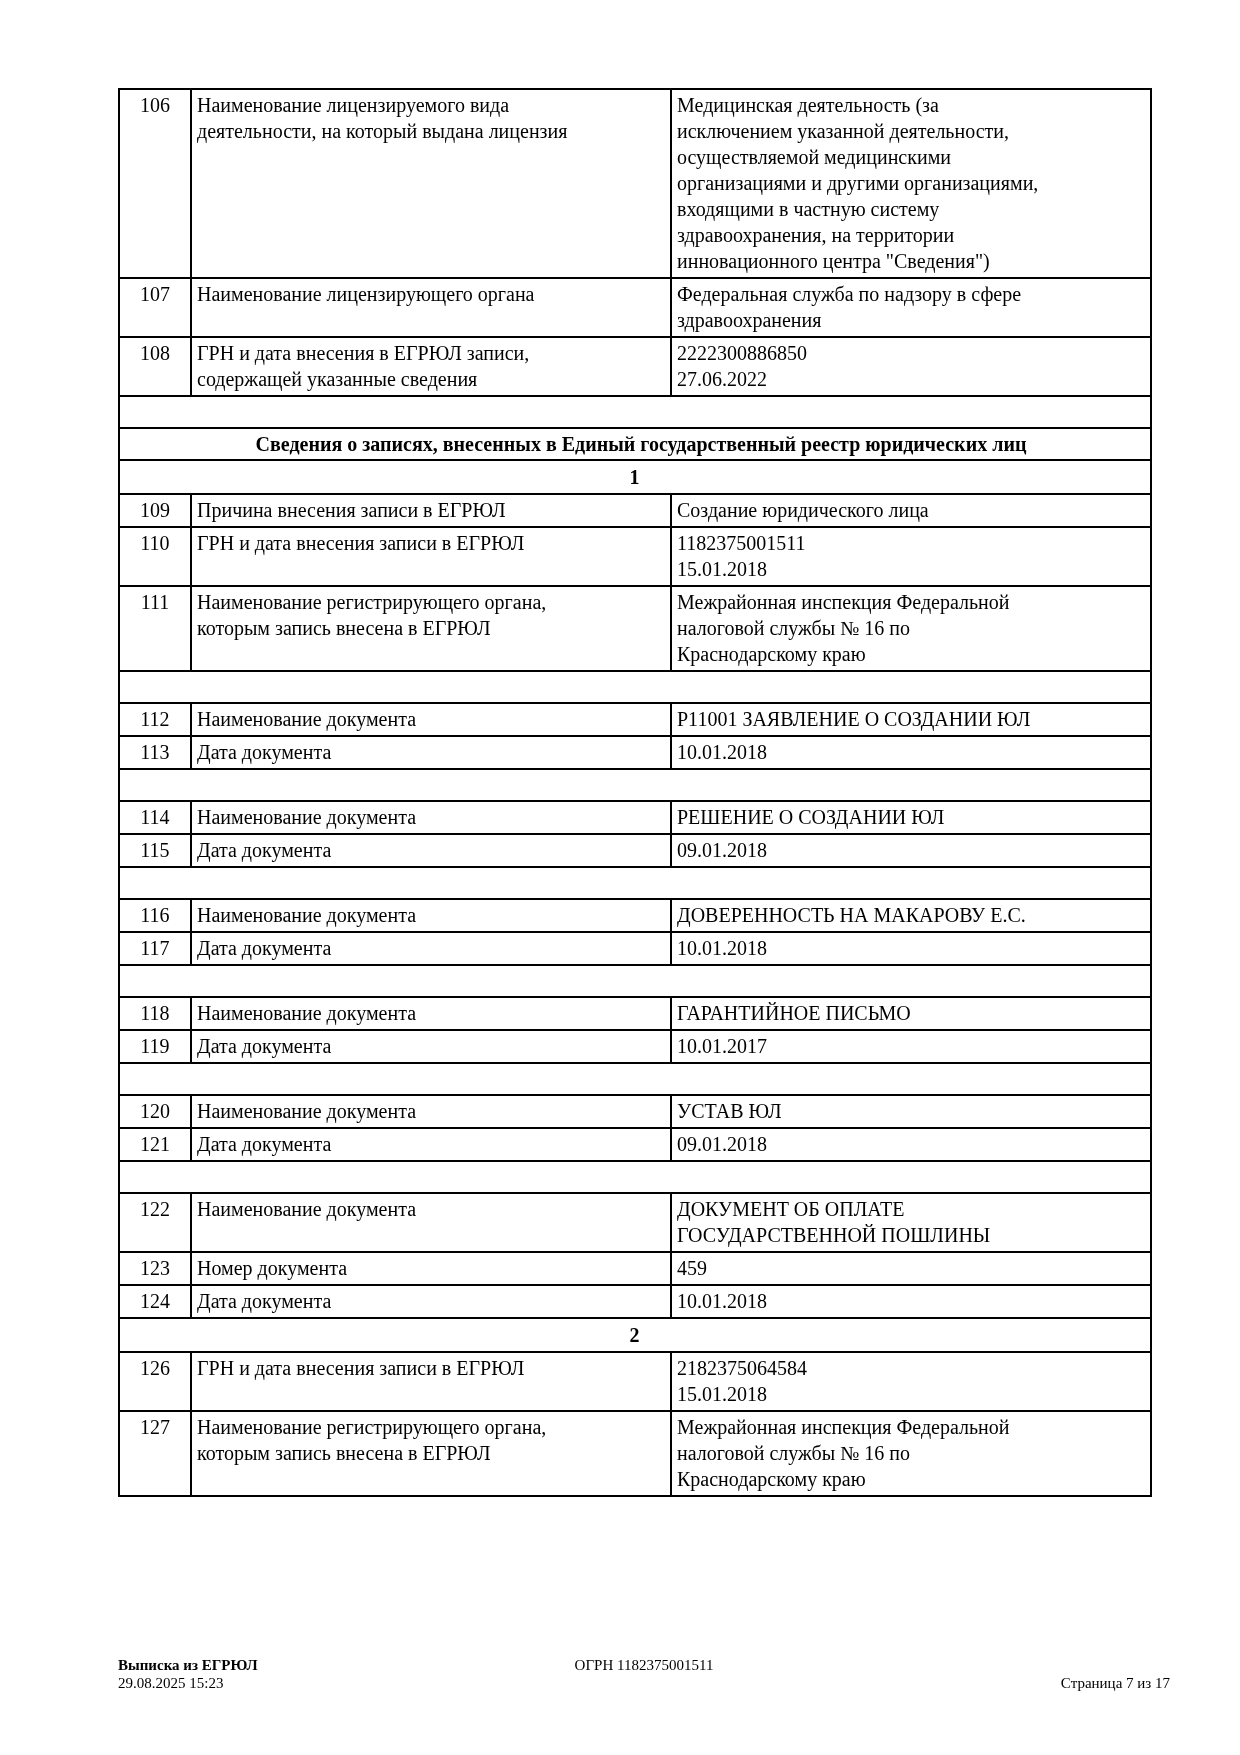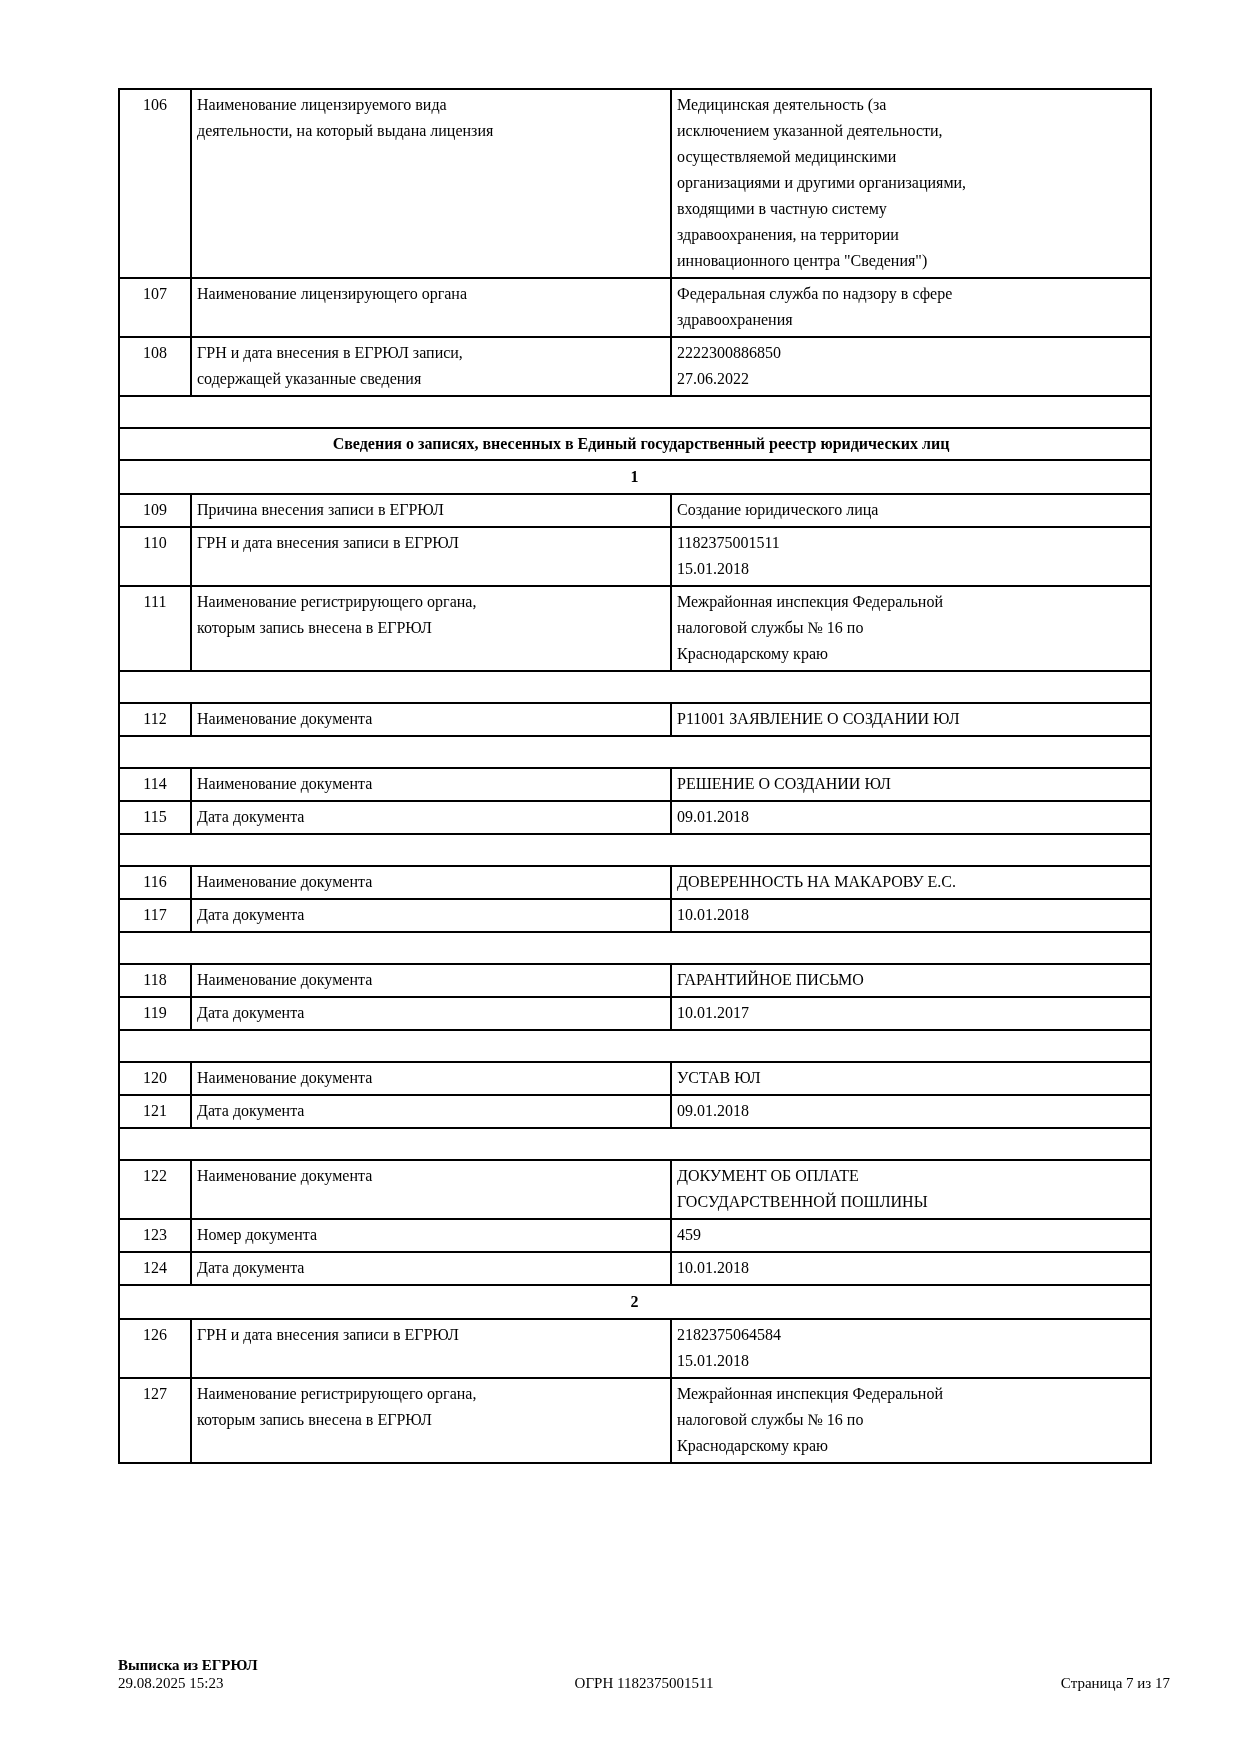--- a/index.html
+++ b/index.html
@@ -14,21 +14,21 @@
     font-family: "Liberation Serif", "DejaVu Serif", serif;
     color: #000000;
   }
   .doc-table {
     position: absolute;
     left: 118px;
     top: 88px;
     width: 1032px;
     border-collapse: collapse;
     table-layout: fixed;
-    font-size: 16px;
+    font-size: 20px;
     line-height: 26px;
   }
   .doc-table td {
     border: 2px solid #000000;
     vertical-align: top;
     padding: 2px 6px 3px 5px;
     white-space: pre-line;
     overflow: hidden;
   }
   .doc-table td.num {
@@ -64,21 +64,21 @@
   }
   .footer-left {
     position: absolute;
     left: 0;
     top: 0;
   }
   .footer-left .bold { font-weight: bold; }
   .footer-center {
     position: absolute;
     left: 0;
-    top: 18px;
+    top: 0;
     width: 100%;
     text-align: center;
   }
   .footer-right {
     position: absolute;
     right: 0;
     top: 18px;
     text-align: left;
   }
 </style>
@@ -145,20 +145,25 @@
 налоговой службы № 16 по
 Краснодарскому краю</td>
       </tr>
       <tr>
         <td class="spacer" colspan="3"></td>
       </tr>
       <tr>
         <td class="num">112</td>
         <td>Наименование документа</td>
         <td>Р11001 ЗАЯВЛЕНИЕ О СОЗДАНИИ ЮЛ</td>
+      </tr>
+      <tr>
+        <td class="num">113</td>
+        <td>Дата документа</td>
+        <td>10.01.2018</td>
       </tr>
       <tr>
         <td class="spacer" colspan="3"></td>
       </tr>
       <tr>
         <td class="num">114</td>
         <td>Наименование документа</td>
         <td>РЕШЕНИЕ О СОЗДАНИИ ЮЛ</td>
       </tr>
       <tr>

